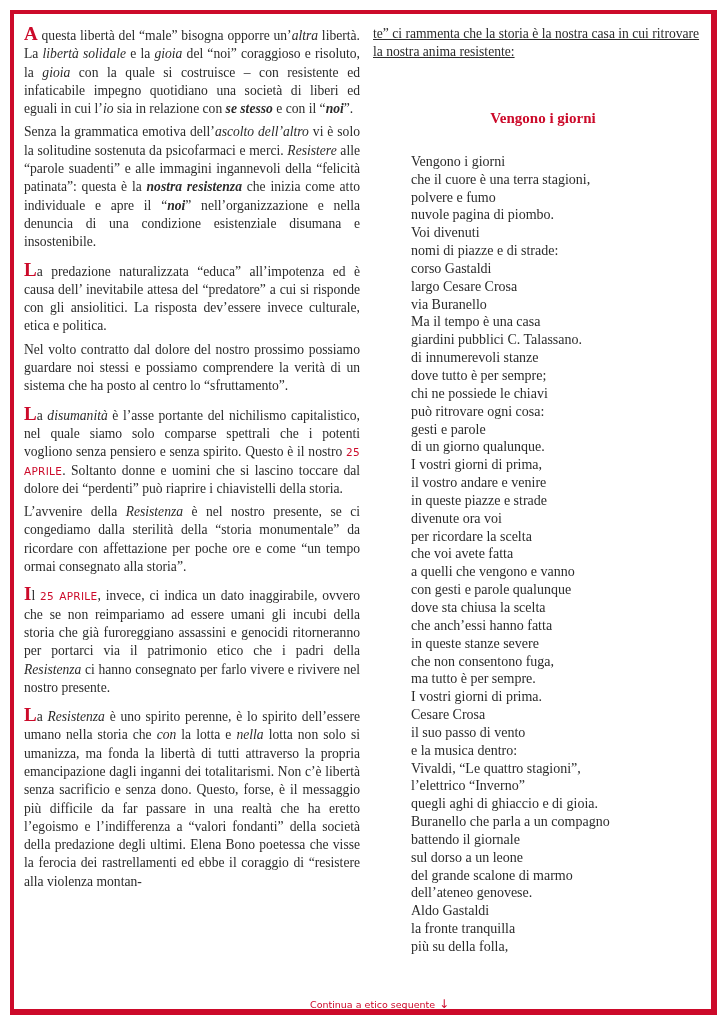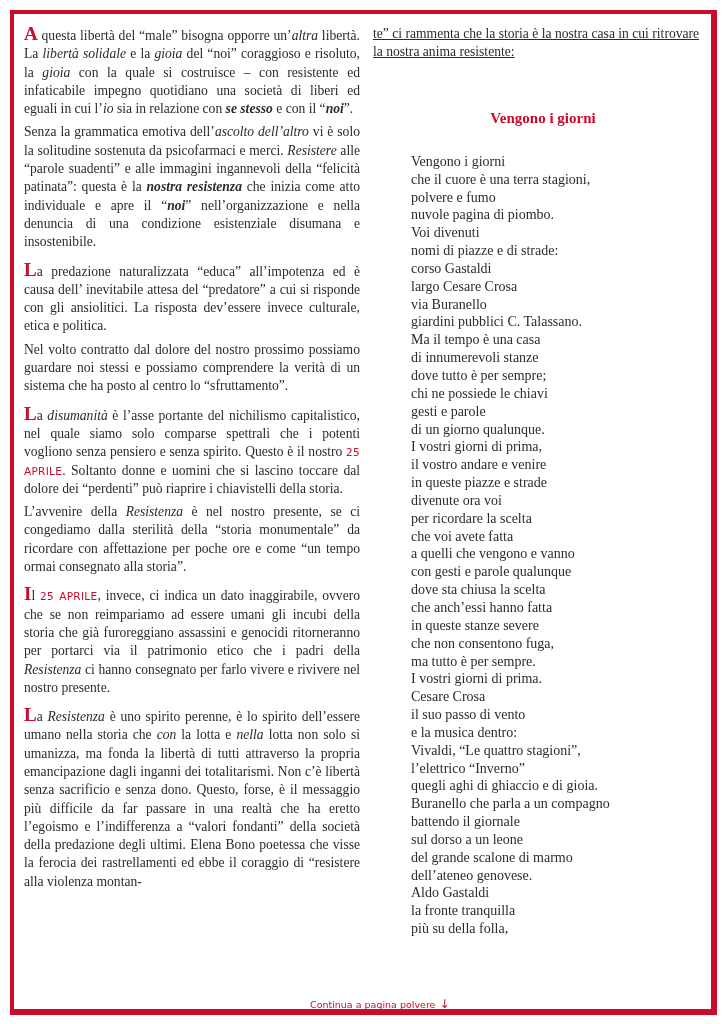--- a/index.html
+++ b/index.html
@@ -56,25 +56,26 @@
   <ul class="poem" id="poem">
       <li>Vengono i giorni</li>
       <li>che il cuore è una terra stagioni,</li>
       <li>polvere e fumo</li>
       <li>nuvole pagina di piombo.</li>
       <li>Voi divenuti</li>
       <li>nomi di piazze e di strade:</li>
       <li>corso Gastaldi</li>
       <li>largo Cesare Crosa</li>
       <li>via Buranello</li>
+      <li>Ma il tempo è una casa</li>
       <li>giardini pubblici C. Talassano.</li>
-      <li>Ma il tempo è una casa</li>
       <li>di innumerevoli stanze</li>
       <li>dove tutto è per sempre;</li>
       <li>chi ne possiede le chiavi</li>
+      <li>può ritrovare ogni cosa:</li>
       <li>gesti e parole</li>
       <li>di un giorno qualunque.</li>
       <li>I vostri giorni di prima,</li>
       <li>il vostro andare e venire</li>
       <li>in queste piazze e strade</li>
       <li>divenute ora voi</li>
       <li>per ricordare la scelta</li>
       <li>che voi avete fatta</li>
       <li>a quelli che vengono e vanno</li>
       <li>con gesti e parole qualunque</li>
@@ -95,14 +96,14 @@
       <li>sul dorso a un leone</li>
       <li>del grande scalone di marmo</li>
       <li>dell’ateneo genovese.</li>
       <li>Aldo Gastaldi</li>
       <li>la fronte tranquilla</li>
       <li>più su della folla,</li>
     </ul>
 </div>
 
 <div class="footer">
-  <span>Continua a pagina polvere</span><span class="arrow">↓</span>
+  <span>Continua a etico seguente</span><span class="arrow">↓</span>
 </div>
 
 </body></html>

